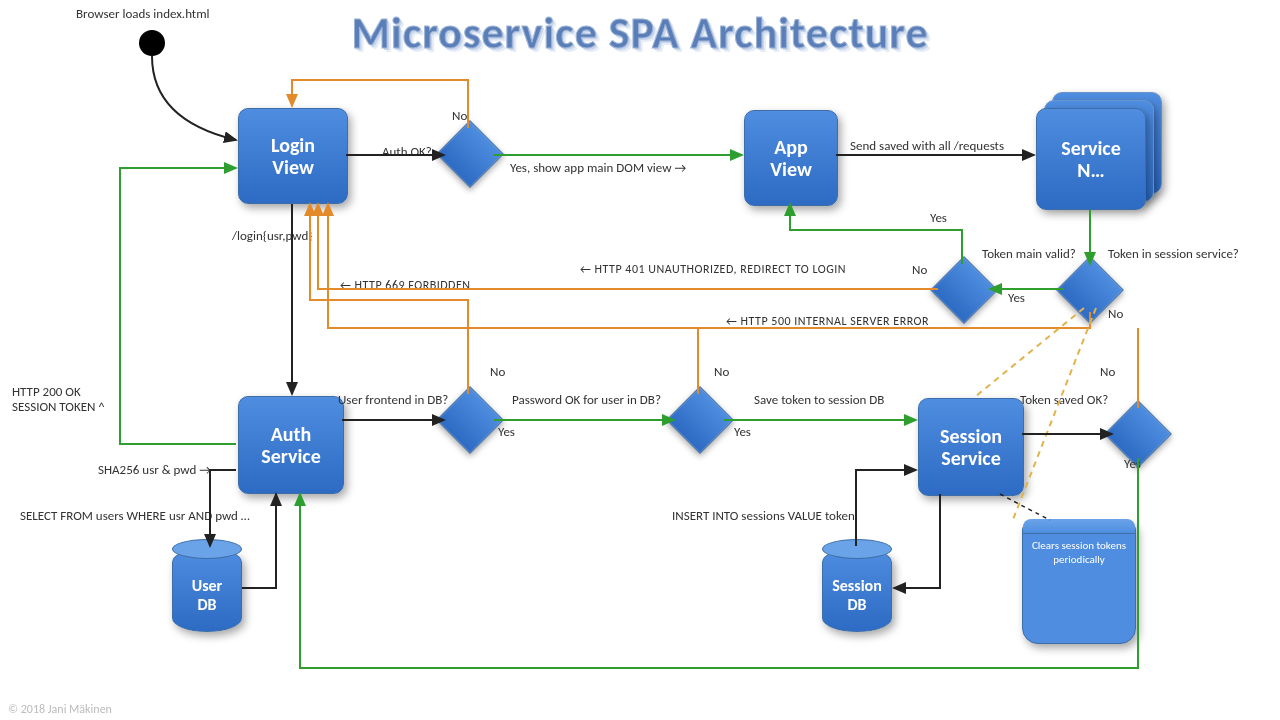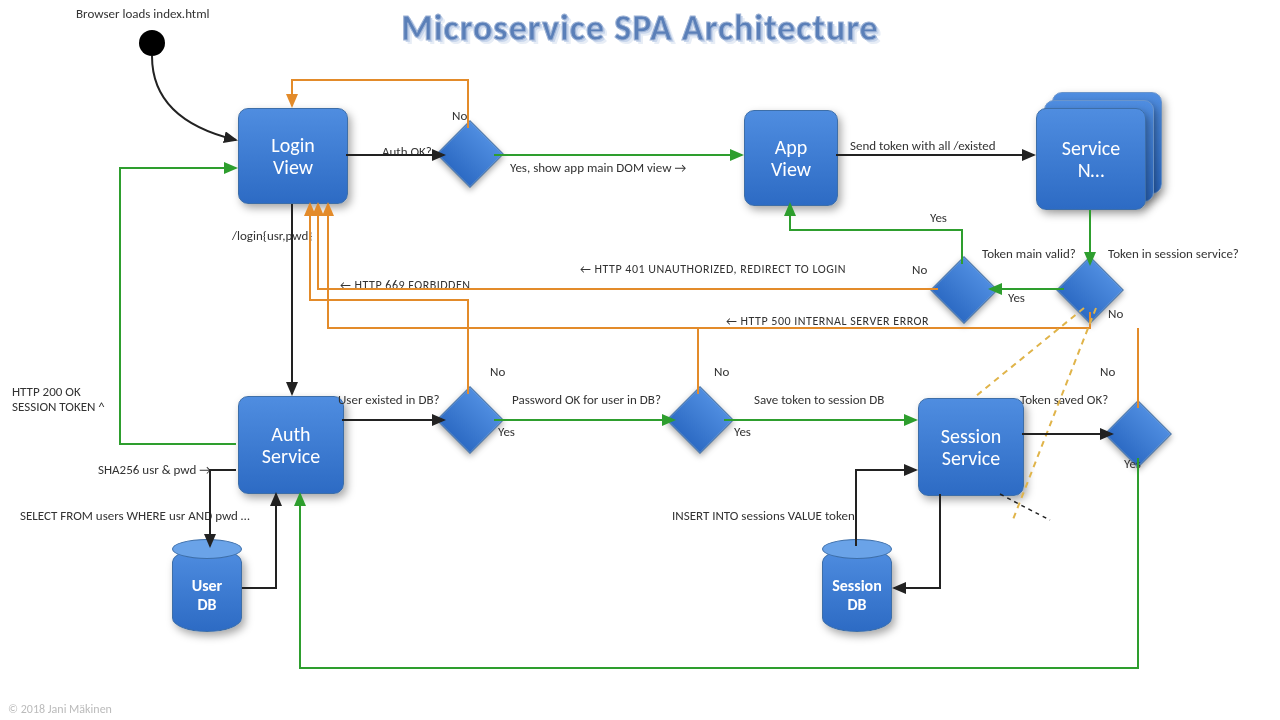--- a/index.html
+++ b/index.html
@@ -1,23 +1,23 @@
 <!DOCTYPE html>
 <html><head>
 <meta charset="utf-8">
 <style>
   html,body{margin:0;padding:0;width:1280px;height:720px;background:#fff;font-family:Calibri,Arial,sans-serif;overflow:hidden}
   .stage{position:relative;width:1280px;height:720px}
-  .title{position:absolute;left:0;right:0;top:6px;text-align:center;font-size:36px;font-weight:800;
+  .title{position:absolute;left:0;right:0;top:6px;text-align:center;font-size:44px;font-weight:800;
          color:#5a7fb8;-webkit-text-stroke:1px #9fb4d6;text-shadow:2px 2px 0 #c8d6ec,4px 4px 0 #e7edf6;letter-spacing:1px}
   .lbl{position:absolute;font-size:13px;color:#333;white-space:nowrap}
   .lbl.sm{font-size:12px;letter-spacing:.5px}
   .box{position:absolute;background:linear-gradient(#4f8de0,#2d6bc4);border:1px solid #3d6ea8;border-radius:10px;
        box-shadow:3px 4px 8px rgba(0,0,0,.35);color:#fff;text-align:center;display:flex;align-items:center;justify-content:center;
-       font-size:20px;font-weight:400;line-height:1.1}
+       font-size:20px;font-weight:700;line-height:1.1}
   .stackA,.stackB{position:absolute;background:linear-gradient(#4f8de0,#2d6bc4);border:1px solid #6a95cc;border-radius:10px;
        box-shadow:3px 4px 8px rgba(0,0,0,.35)}
   .diamond{position:absolute;width:46px;height:46px;background:linear-gradient(#4f8de0,#2d6bc4);transform:rotate(45deg);
        box-shadow:2px 2px 6px rgba(0,0,0,.35);border:1px solid #3d6ea8}
   .start{position:absolute;width:26px;height:26px;background:#000;border-radius:50%}
   .scroll{position:absolute;width:96px;height:96px;background:#4f8de0;border:1px solid #3d6ea8;border-radius:8px 8px 16px 16px;
        color:#fff;font-size:11px;text-align:center;padding:16px 8px 8px;box-shadow:3px 4px 8px rgba(0,0,0,.35);line-height:1.3}
   .scroll::before{content:"";position:absolute;left:0;right:0;top:-4px;height:14px;border-radius:8px 8px 0 0;
        background:linear-gradient(#6aa3e8,#4f8de0);border-bottom:1px solid #3d6ea8}
   .db{position:absolute;width:70px;height:84px;color:#fff;text-align:center;font-size:16px;font-weight:600}
@@ -58,32 +58,33 @@
   <div class="cyl"></div>
       <div class="top"></div>
       <div class="txt">User<br>DB</div>
 </div>
 <div class="db" style="left:822px;top:548px">
   <div class="cyl"></div>
       <div class="top"></div>
       <div class="txt">Session<br>DB</div>
 </div>
 
+<div class="scroll" style="left:1022px;top:522px">Clears session tokens periodically</div>
 
 <div class="lbl" style="left:382px;top:144px">Auth OK?</div>
 <div class="lbl" style="left:452px;top:108px">No</div>
 <div class="lbl" style="left:510px;top:160px">Yes, show app main DOM view  →</div>
-<div class="lbl" style="left:850px;top:138px">Send token with all /existed</div>
+<div class="lbl" style="left:850px;top:138px">Send saved with all /requests</div>
 <div class="lbl" style="left:232px;top:228px">/login{usr,pwd}</div>
 
 <div class="lbl sm" style="left:340px;top:278px">←  HTTP 669 FORBIDDEN</div>
 <div class="lbl sm" style="left:580px;top:262px">←  HTTP 401 UNAUTHORIZED,  REDIRECT TO LOGIN</div>
 <div class="lbl sm" style="left:726px;top:314px">←  HTTP 500 INTERNAL  SERVER  ERROR</div>
 
-<div class="lbl" style="left:338px;top:392px">User existed in DB?</div>
+<div class="lbl" style="left:338px;top:392px">User frontend in DB?</div>
 <div class="lbl" style="left:490px;top:364px">No</div>
 <div class="lbl" style="left:498px;top:424px">Yes</div>
 
 <div class="lbl" style="left:512px;top:392px">Password OK for user in DB?</div>
 <div class="lbl" style="left:714px;top:364px">No</div>
 <div class="lbl" style="left:734px;top:424px">Yes</div>
 
 <div class="lbl" style="left:754px;top:392px">Save token to session DB</div>
 
 <div class="lbl" style="left:1020px;top:392px">Token saved OK?</div>

